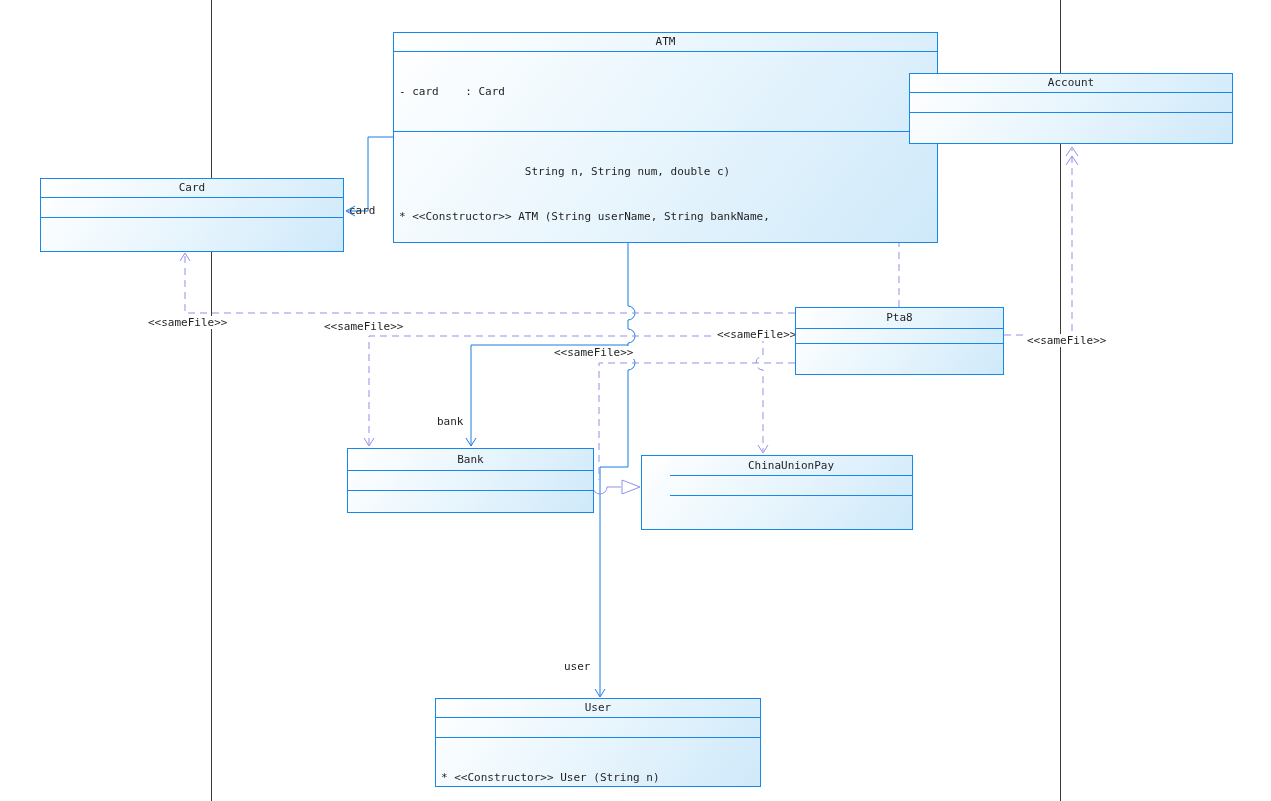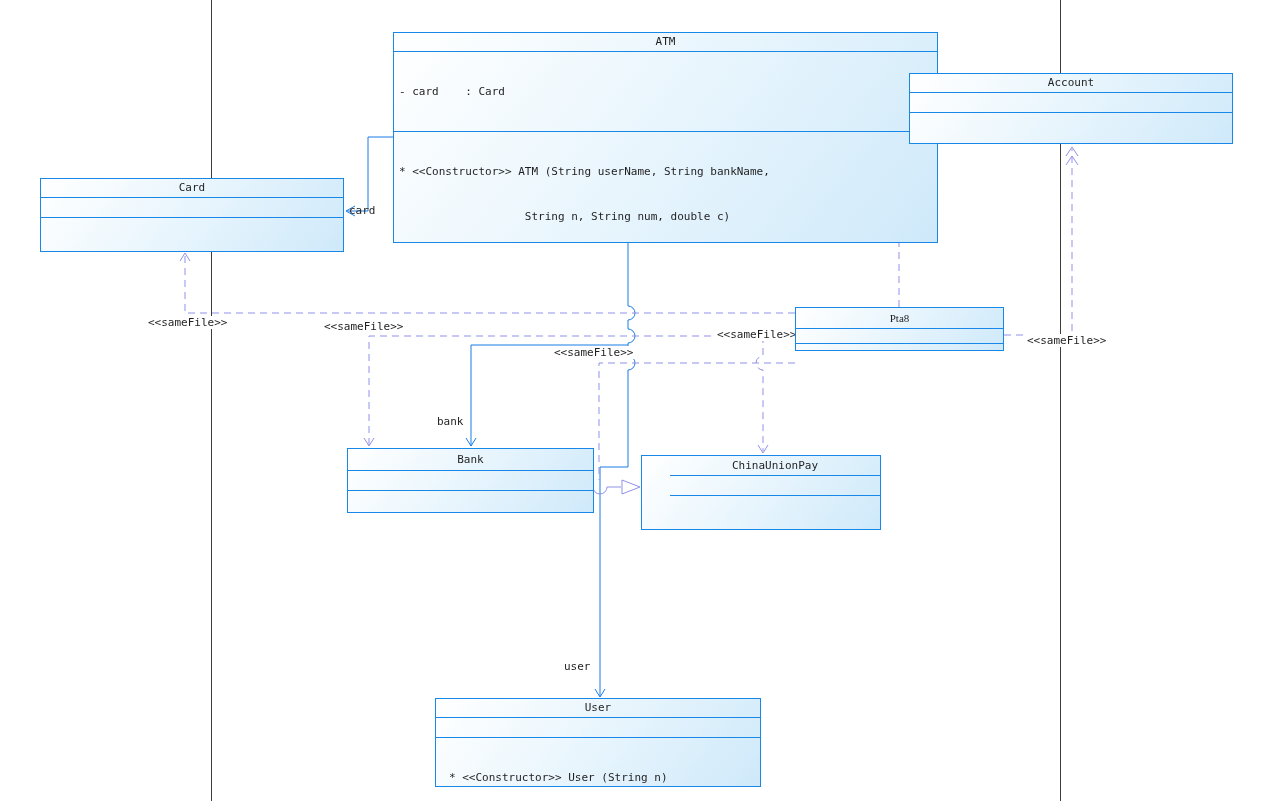--- a/index.html
+++ b/index.html
@@ -61,22 +61,22 @@
 
   <div class="uml" style="left:393px;top:32px;width:545px;height:211px;">
     <div class="t" style="height:19px;line-height:18px;">ATM</div>
     <div class="sec" style="height:80px;">
       <div class="row">- card    : Card</div>
       
       
       
     </div>
     <div class="sec last" style="height:110px;">
+      <div class="row">                   String n, String num, double c)</div>
       <div class="row">* &lt;&lt;Constructor&gt;&gt; ATM (String userName, String bankName,</div>
-      <div class="row">                   String n, String num, double c)</div>
       
       
       
       
       
     </div>
   </div>
 
   <div class="uml" style="left:40px;top:178px;width:304px;height:74px;">
     <div class="t" style="height:19px;line-height:18px;">Card</div>
@@ -93,52 +93,52 @@
     <div class="t" style="height:19px;line-height:18px;">Account</div>
     <div class="sec" style="height:20px;">
       
     </div>
     <div class="sec last" style="height:30px;">
       
       
     </div>
   </div>
 
-  <div class="uml" style="left:795px;top:307px;width:209px;height:44px;font-family:Liberation Serif, serif;">
+  <div class="uml" style="left:795px;top:307px;width:209px;height:68px;">
     <div class="t" style="height:21px;line-height:20px;">Pta8</div>
     <div class="sec" style="height:15px;"></div>
     <div class="sec last" style="height:20px;padding-top:3px;">
       
     </div>
   </div>
 
   <div class="uml" style="left:347px;top:448px;width:247px;height:65px;">
     <div class="t" style="height:22px;line-height:21px;">Bank</div>
     <div class="sec" style="height:20px;"></div>
     <div class="sec last" style="height:21px;padding-top:4px;">
       
     </div>
   </div>
 
-  <div class="uml" style="left:641px;top:455px;width:240px;height:75px;padding-left:28px;">
+  <div class="uml" style="left:641px;top:455px;width:272px;height:75px;padding-left:28px;">
     <div class="t" style="height:20px;line-height:19px;">ChinaUnionPay</div>
     <div class="sec" style="height:20px;">
       
     </div>
     <div class="sec last" style="height:33px;">
       <div class="row">+ getBankName ()        : String</div>
       
     </div>
   </div>
 
   <div class="uml" style="left:435px;top:698px;width:326px;height:89px;">
     <div class="t" style="height:19px;line-height:18px;">User</div>
     <div class="sec" style="height:20px;">
       
     </div>
-    <div class="sec last" style="height:48px;margin-left:8px;">
+    <div class="sec last" style="height:48px;">
       <div class="row">* &lt;&lt;Constructor&gt;&gt; User (String n)</div>
       
       
     </div>
   </div>
 
 </div>
 
 </body></html>

